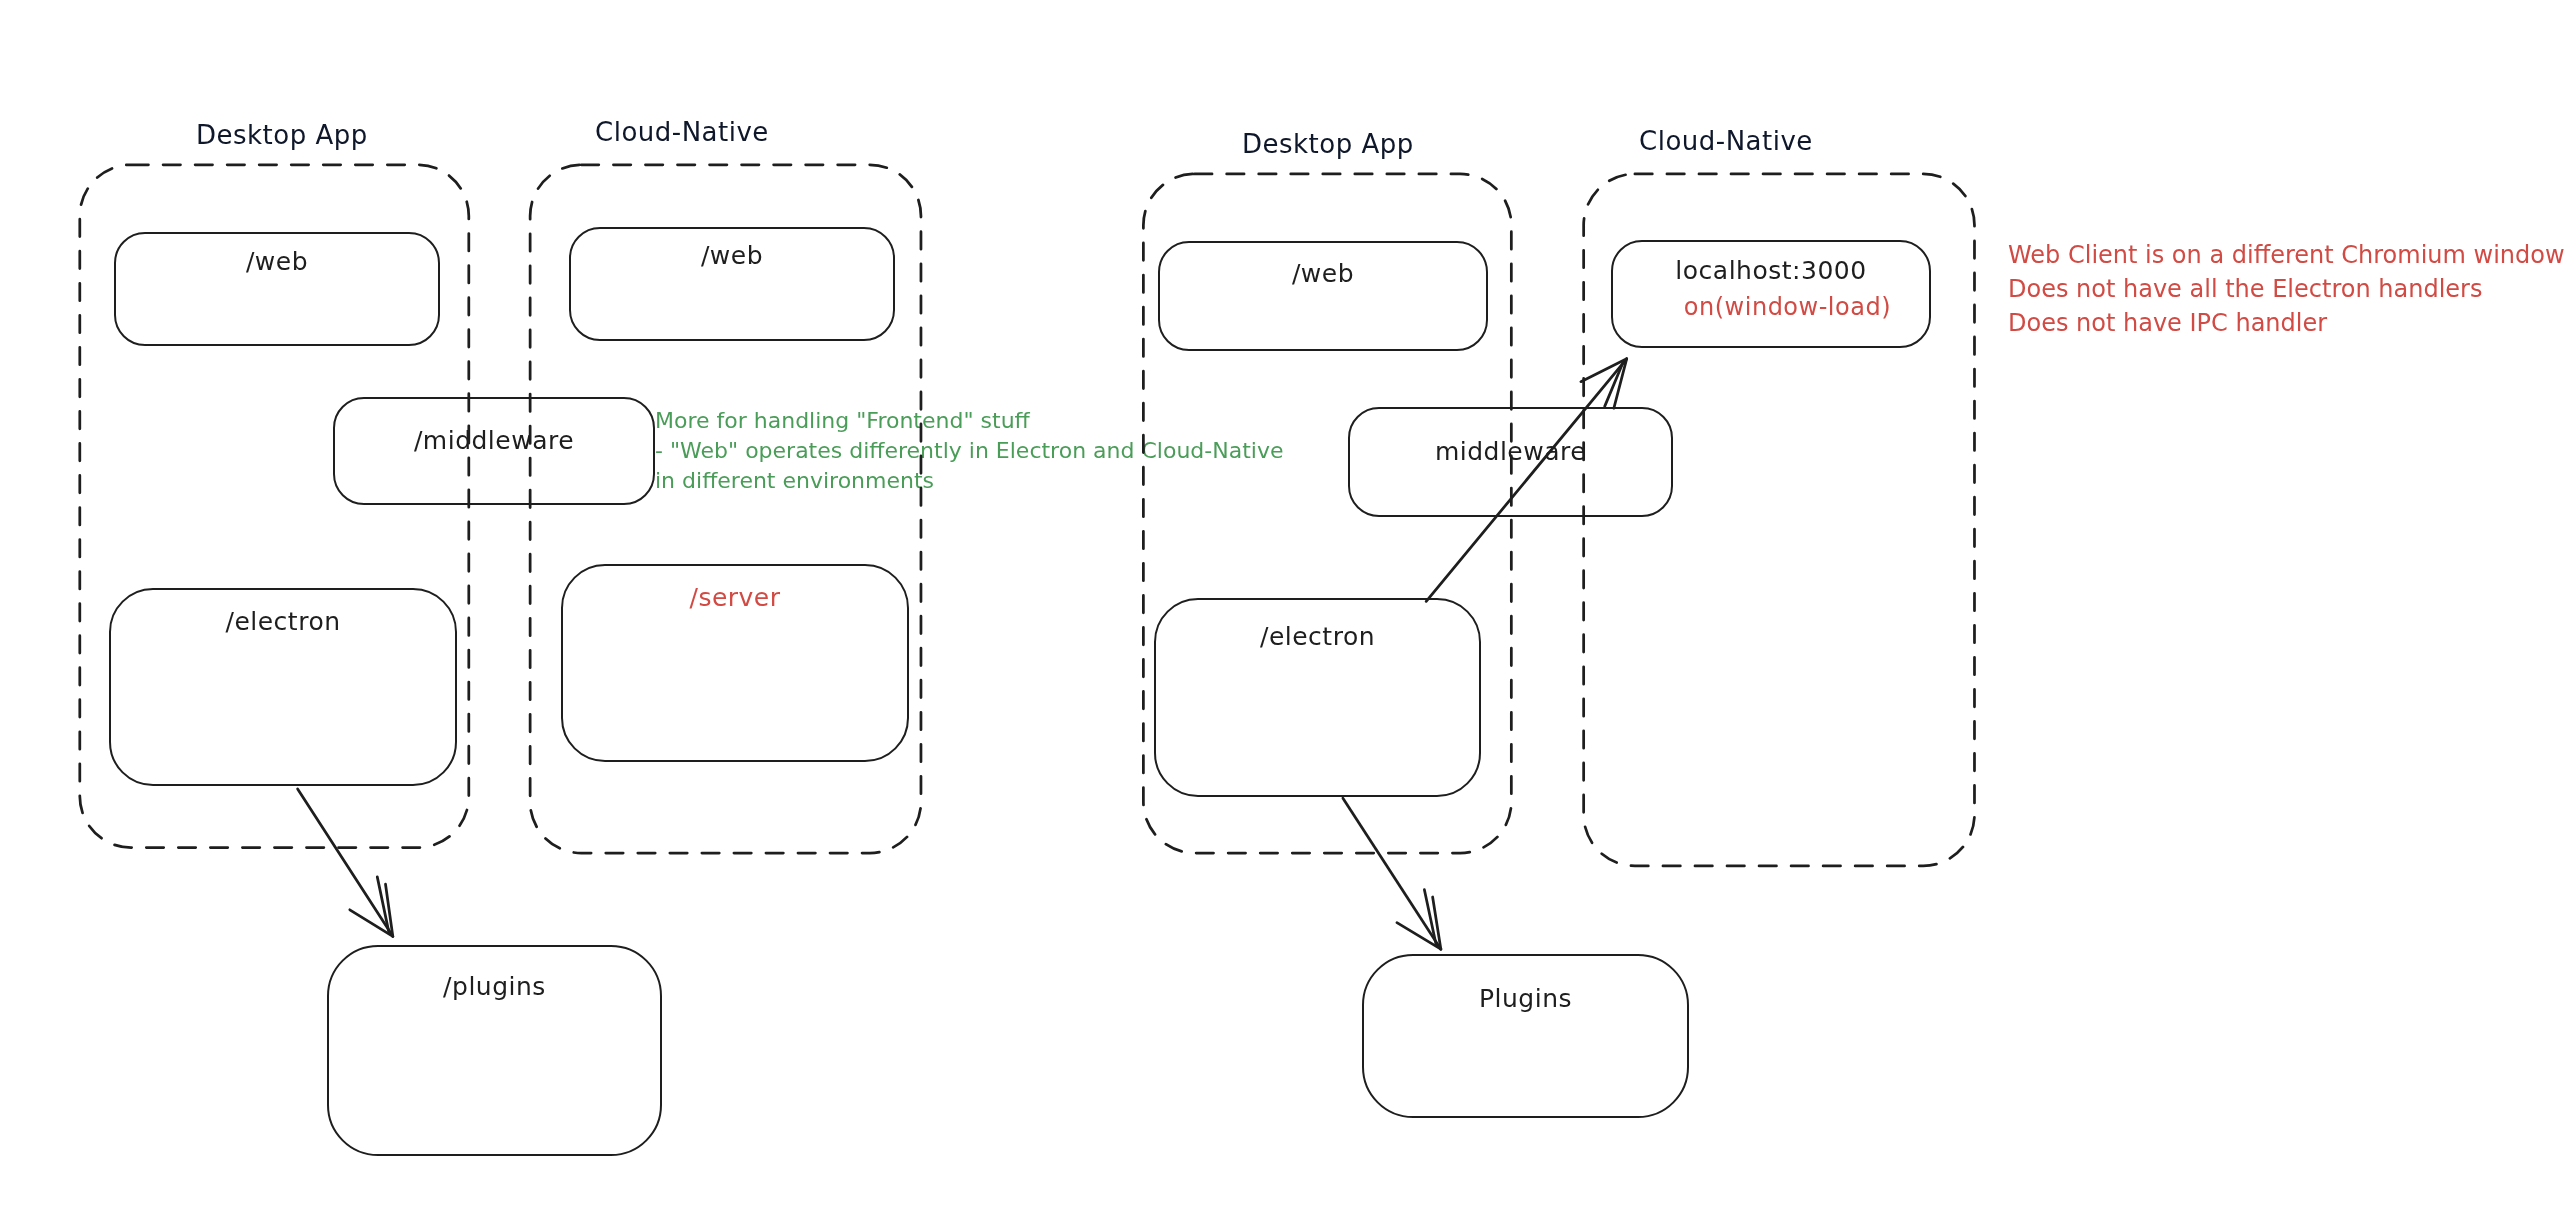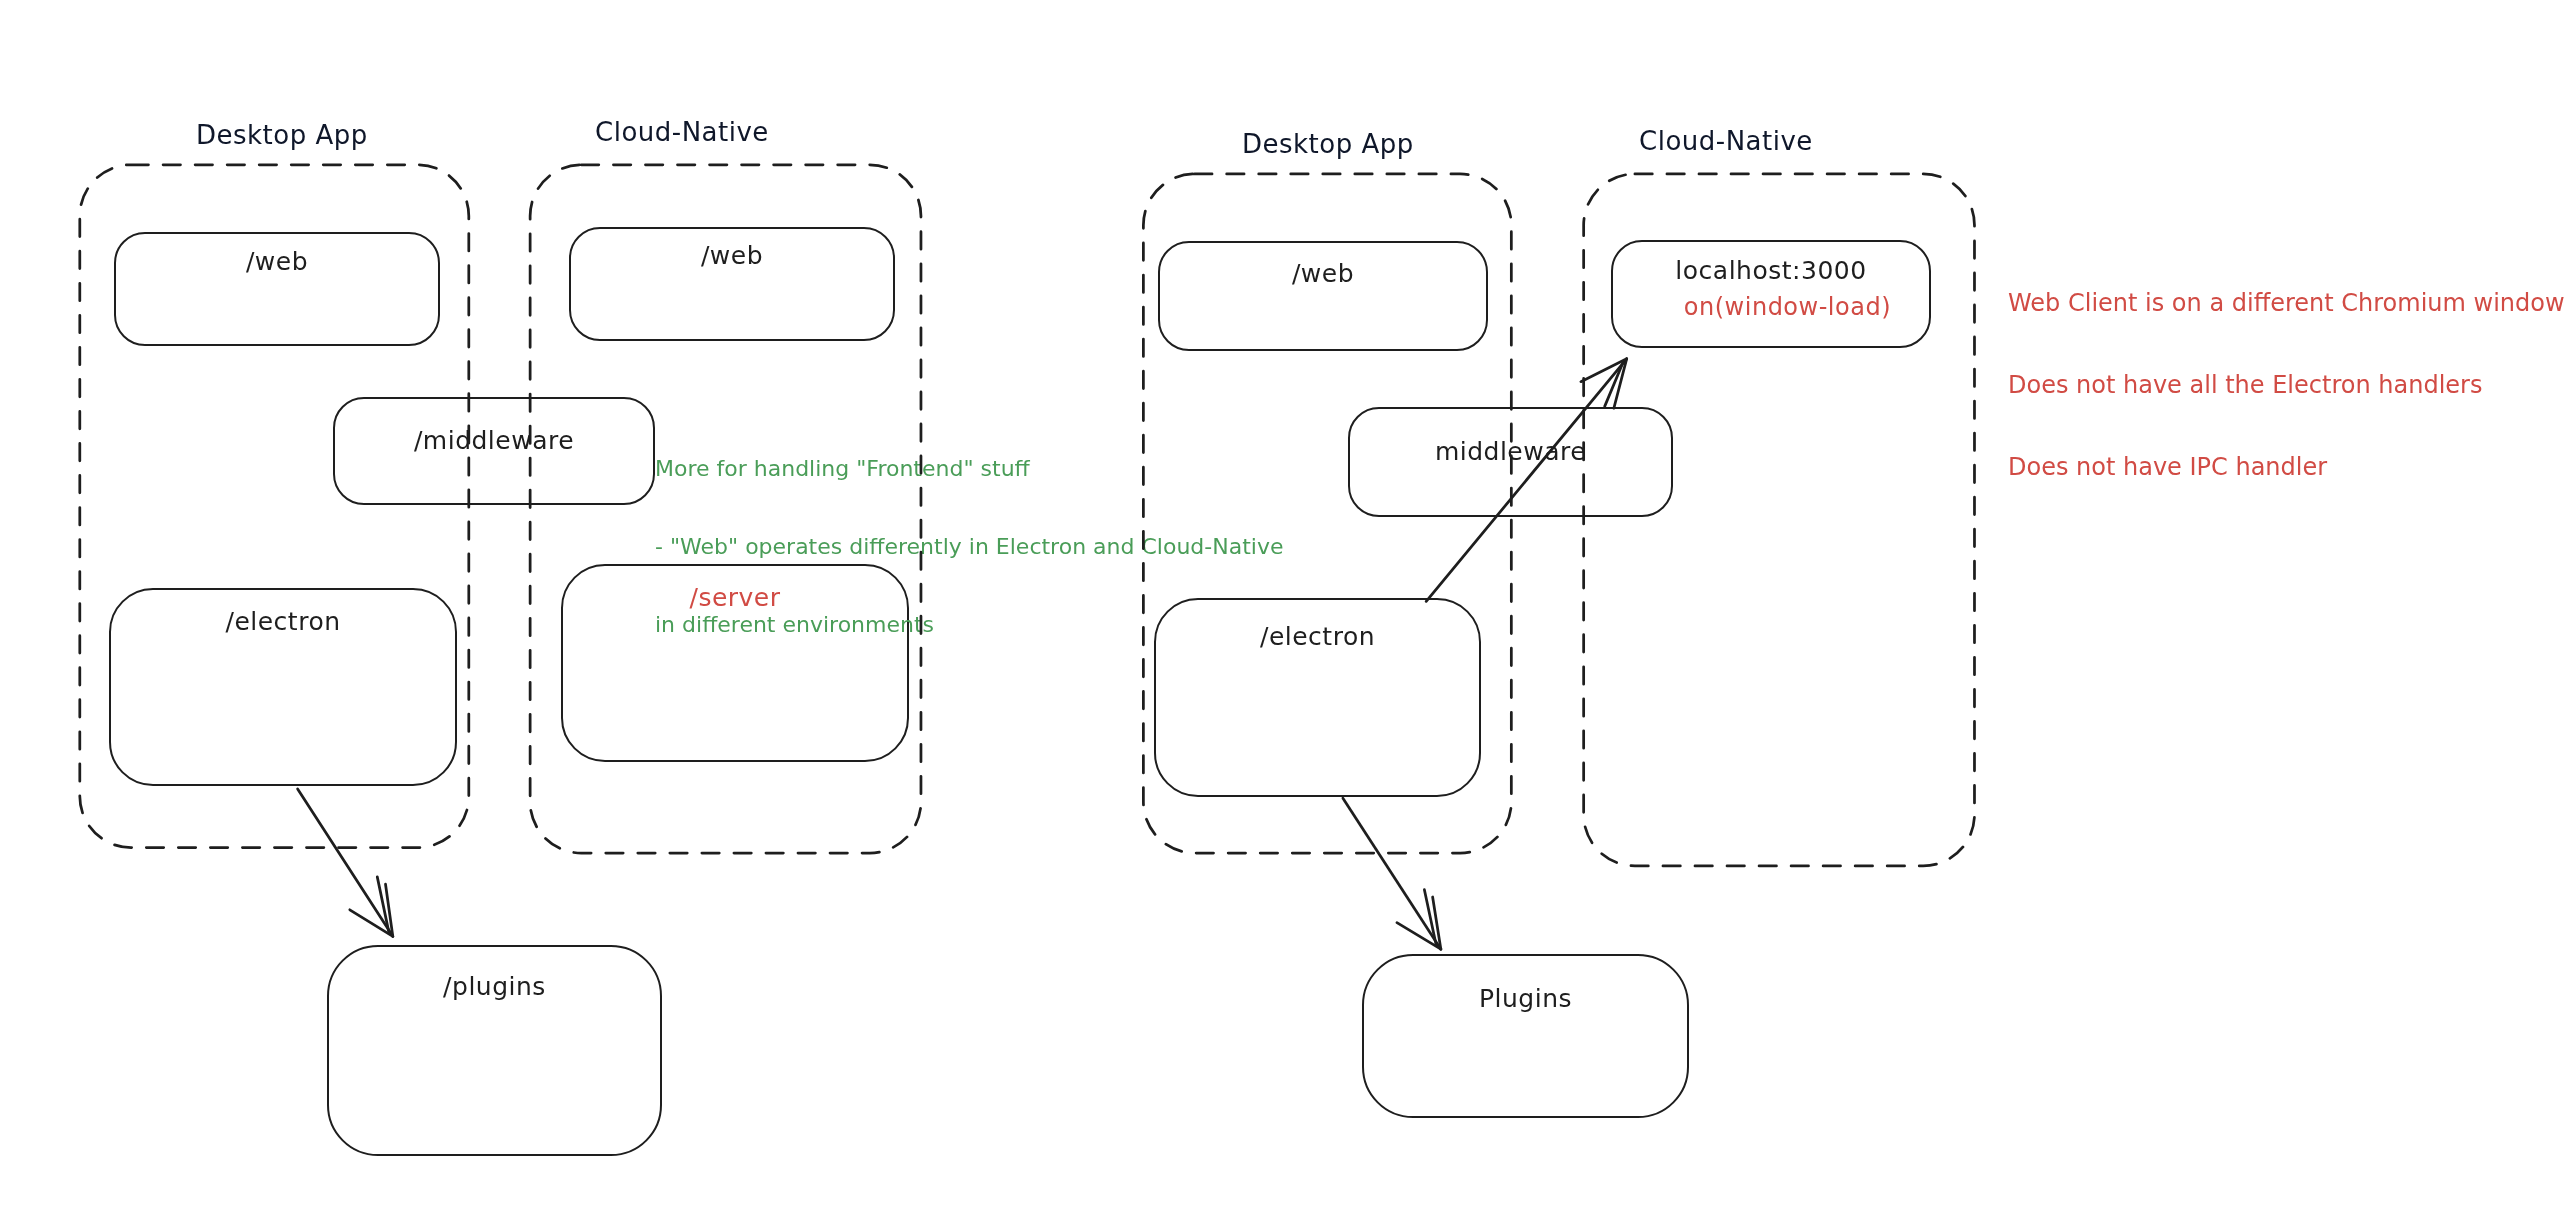--- a/index.html
+++ b/index.html
@@ -32,21 +32,21 @@
     font-size:25px;
     letter-spacing:0.5px;
     white-space:nowrap;
   }
   .red{color:#d14b44;}
   .green{color:#4a9d58;}
   .note{
     position:absolute;
     white-space:nowrap;
   }
-  .note .line{display:block;margin-top:48px;}
+  .note .line{display:block;}
   .note-green{font-size:22px;line-height:30px;}
   .note-red{font-size:24px;line-height:34px;}
   svg.overlay{
     position:absolute;left:0;top:0;width:2576px;height:1232px;
     pointer-events:none;
   }
   svg.overlay *{pointer-events:visibleStroke;}
 </style>
 </head>
 <body>

